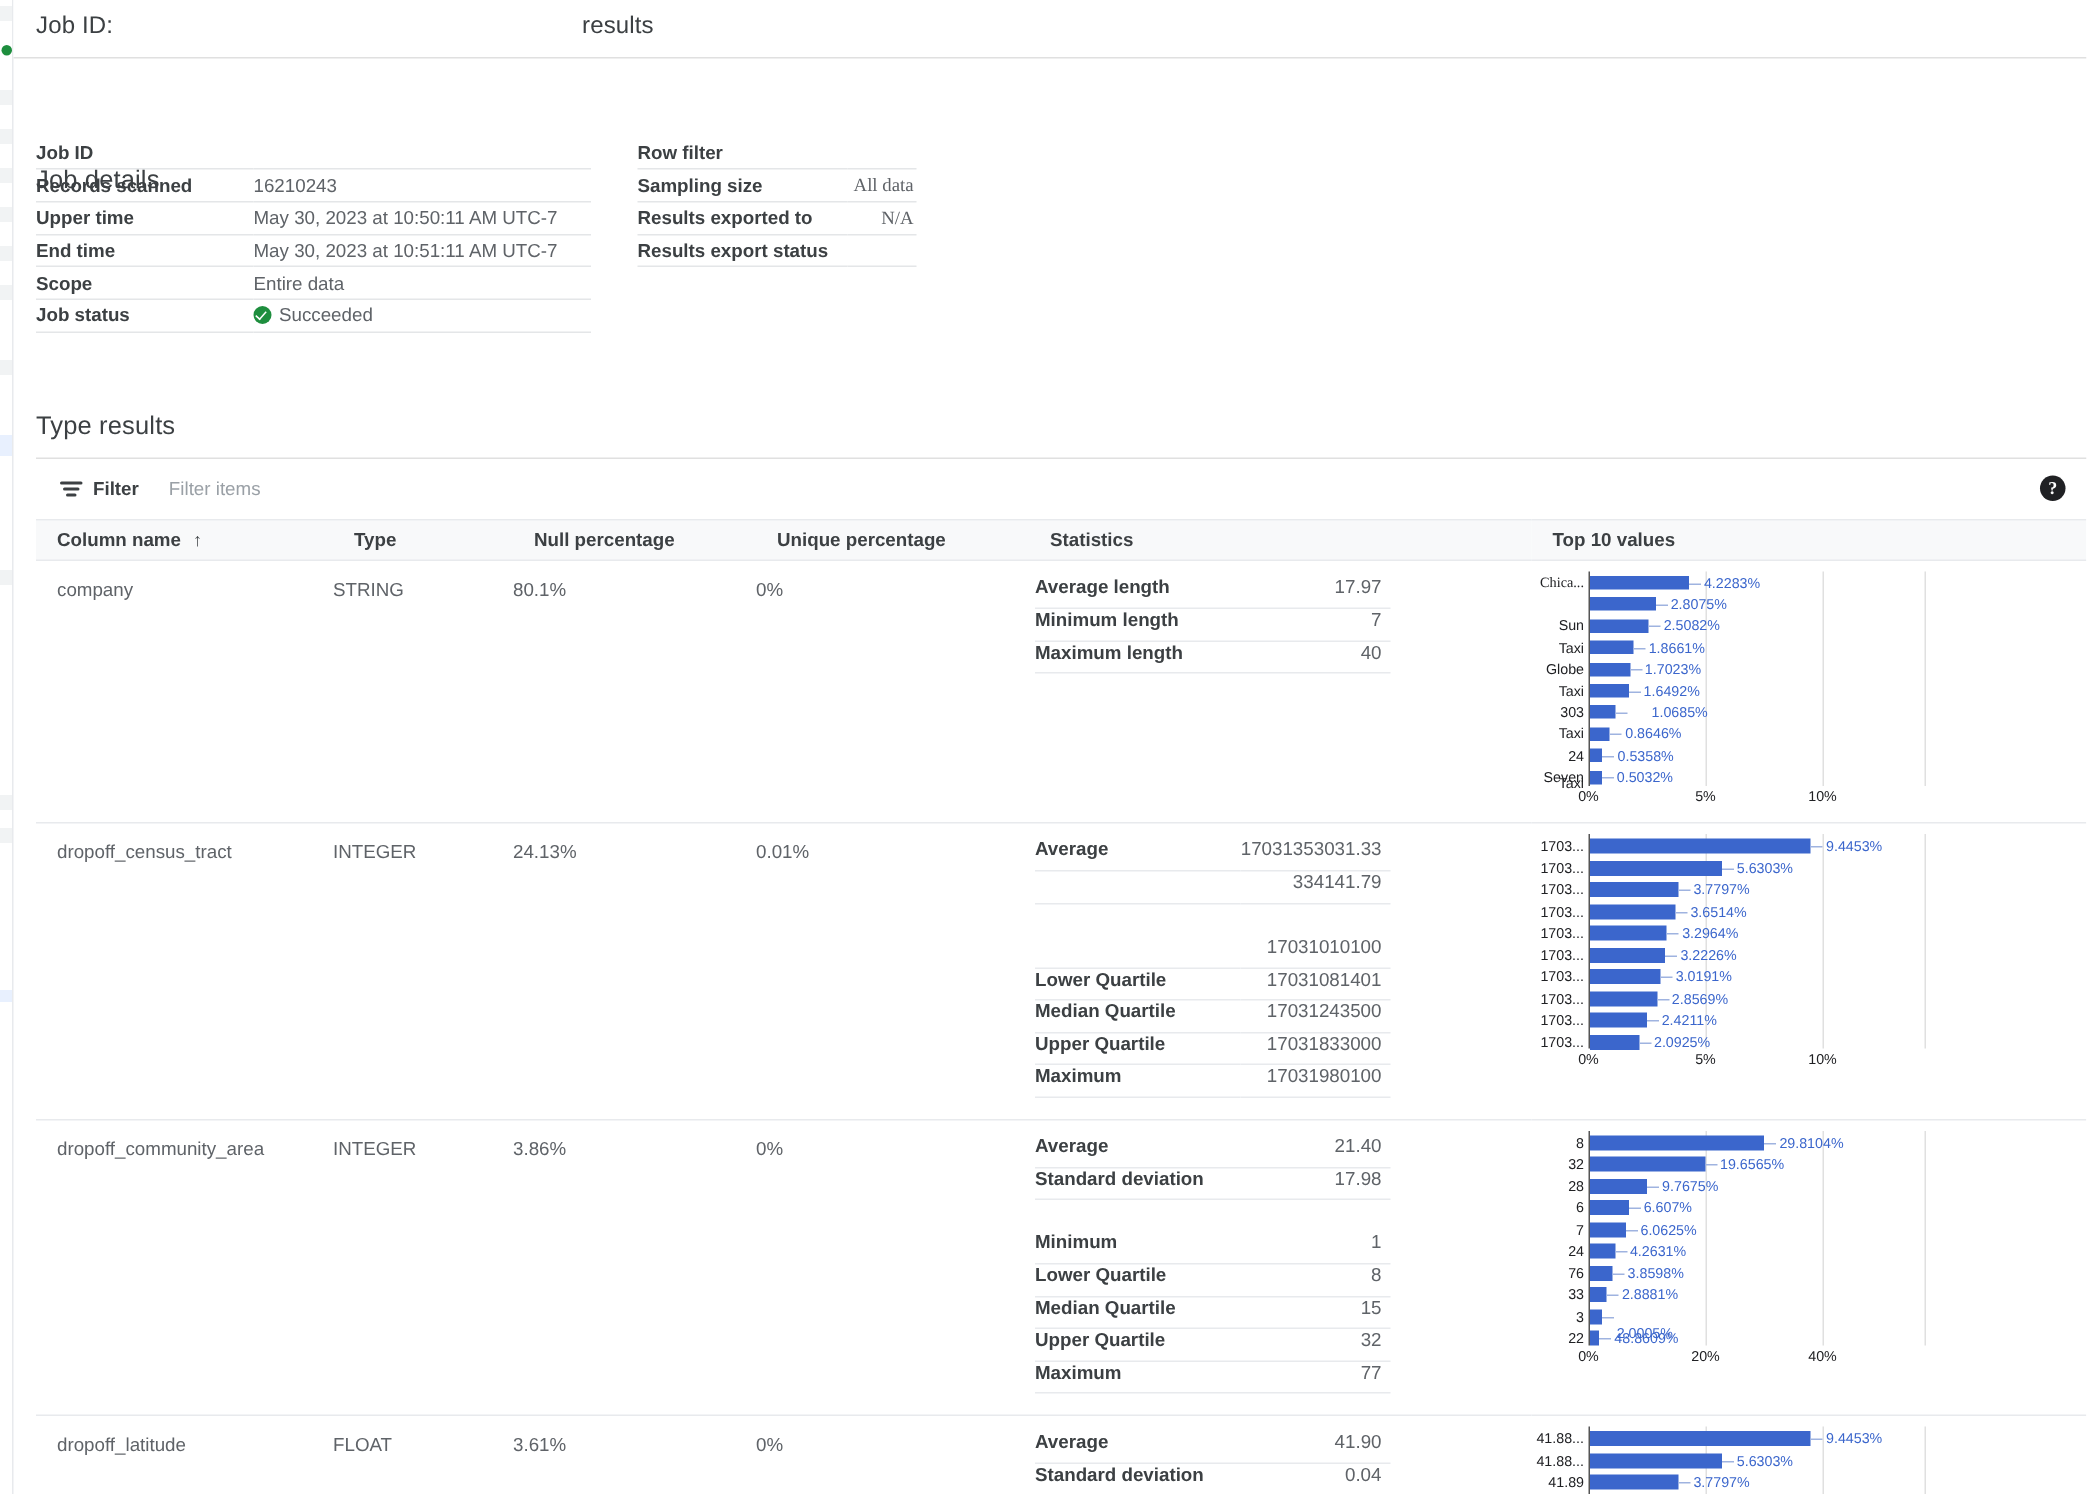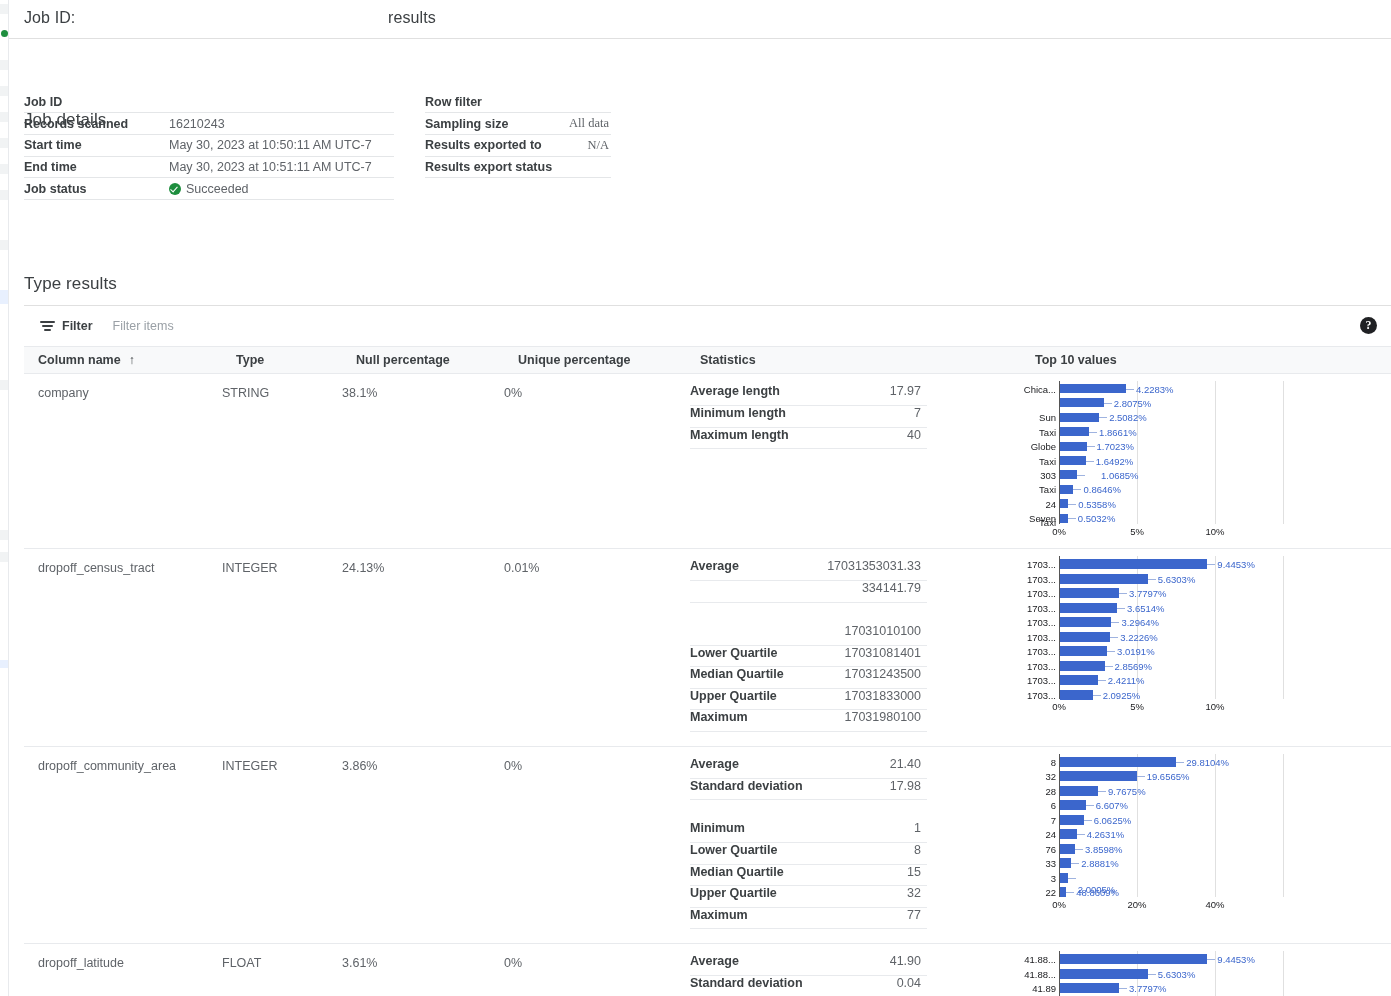--- a/index.html
+++ b/index.html
@@ -189,26 +189,30 @@
     <tbody>
       <tr>
         <td class="k">Job ID</td>
         <td class="v"></td>
       </tr>
       <tr>
         <td class="k">Records scanned</td>
         <td class="v">16210243</td>
       </tr>
       <tr>
-        <td class="k">Start time</td>
+        <td class="k">Upper time</td>
         <td class="v">May 30, 2023 at 10:50:11 AM UTC-7</td>
       </tr>
       <tr>
         <td class="k">End time</td>
         <td class="v">May 30, 2023 at 10:51:11 AM UTC-7</td>
+      </tr>
+      <tr>
+        <td class="k">Scope</td>
+        <td class="v">Entire data</td>
       </tr>
       <tr>
         <td class="k">Job status</td>
         <td class="v">
           <span class="status-cell">
             <span class="check-badge"></span>
             <span>Succeeded</span>
           </span>
         </td>
       </tr>
@@ -260,21 +264,21 @@
         <th class="col-null">Null percentage</th>
         <th class="col-uniq">Unique percentage</th>
         <th class="col-stat">Statistics</th>
         <th class="col-top">Top 10 values</th>
       </tr>
     </thead>
     <tbody id="rtBody">
         <tr>
           <td class="c-name">company</td>
           <td class="c-plain">STRING</td>
-          <td class="c-plain">38.1%</td>
+          <td class="c-plain">80.1%</td>
           <td class="c-plain">0%</td>
           <td>
             <table class="stats">
               <tbody>
                 <tr>
                   <td class="sk">Average length</td>
                   <td class="sv">17.97</td>
                 </tr>
                 <tr>
                   <td class="sk">Minimum length</td>
@@ -290,21 +294,21 @@
           <td>
             <div class="chart" style="height: 159px;">
               <div class="chart-plot" style="height: 143px;">
                 <div class="axisline" style="left: 38px; height: 143px;"></div>
                 <div class="gridline" style="left: 116px; height: 143px;"></div>
                 <div class="gridline" style="left: 194px; height: 143px;"></div>
                 <div class="gridline" style="left: 262px; height: 143px;"></div>
                 <div class="bar" title="Chica... 4.2283%" style="left: 39px; top: 3px; width: 65.9615px; height: 9px;"></div>
                 <div class="leader" style="left: 104.961px; top: 7.5px; width: 8px;"></div>
                 <div class="blabel" style="left: 114.961px; top: 3.5px;">4.2283%</div>
-                <div class="ylab" style="left: 0px; width: 35px; top: 3.5px;">Chica...</div>
+                <div class="ylab" style="left: 0px; width: 35px; top: 3.5px; font-family: Liberation Serif, serif;">Chica...</div>
                 <div class="bar" title=" 2.8075%" style="left: 39px; top: 17.4px; width: 43.797px; height: 9px;"></div>
                 <div class="leader" style="left: 82.797px; top: 21.9px; width: 8px;"></div>
                 <div class="blabel" style="left: 92.797px; top: 17.9px;">2.8075%</div>
                 <div class="bar" title="Sun 2.5082%" style="left: 39px; top: 31.8px; width: 39.1279px; height: 9px;"></div>
                 <div class="leader" style="left: 78.1279px; top: 36.3px; width: 8px;"></div>
                 <div class="blabel" style="left: 88.1279px; top: 32.3px;">2.5082%</div>
                 <div class="ylab" style="left: 0px; width: 35px; top: 32.3px;">Sun</div>
                 <div class="bar" title="Taxi 1.8661%" style="left: 39px; top: 46.2px; width: 29.1112px; height: 9px;"></div>
                 <div class="leader" style="left: 68.1112px; top: 50.7px; width: 8px;"></div>
                 <div class="blabel" style="left: 78.1112px; top: 46.7px;">1.8661%</div>

